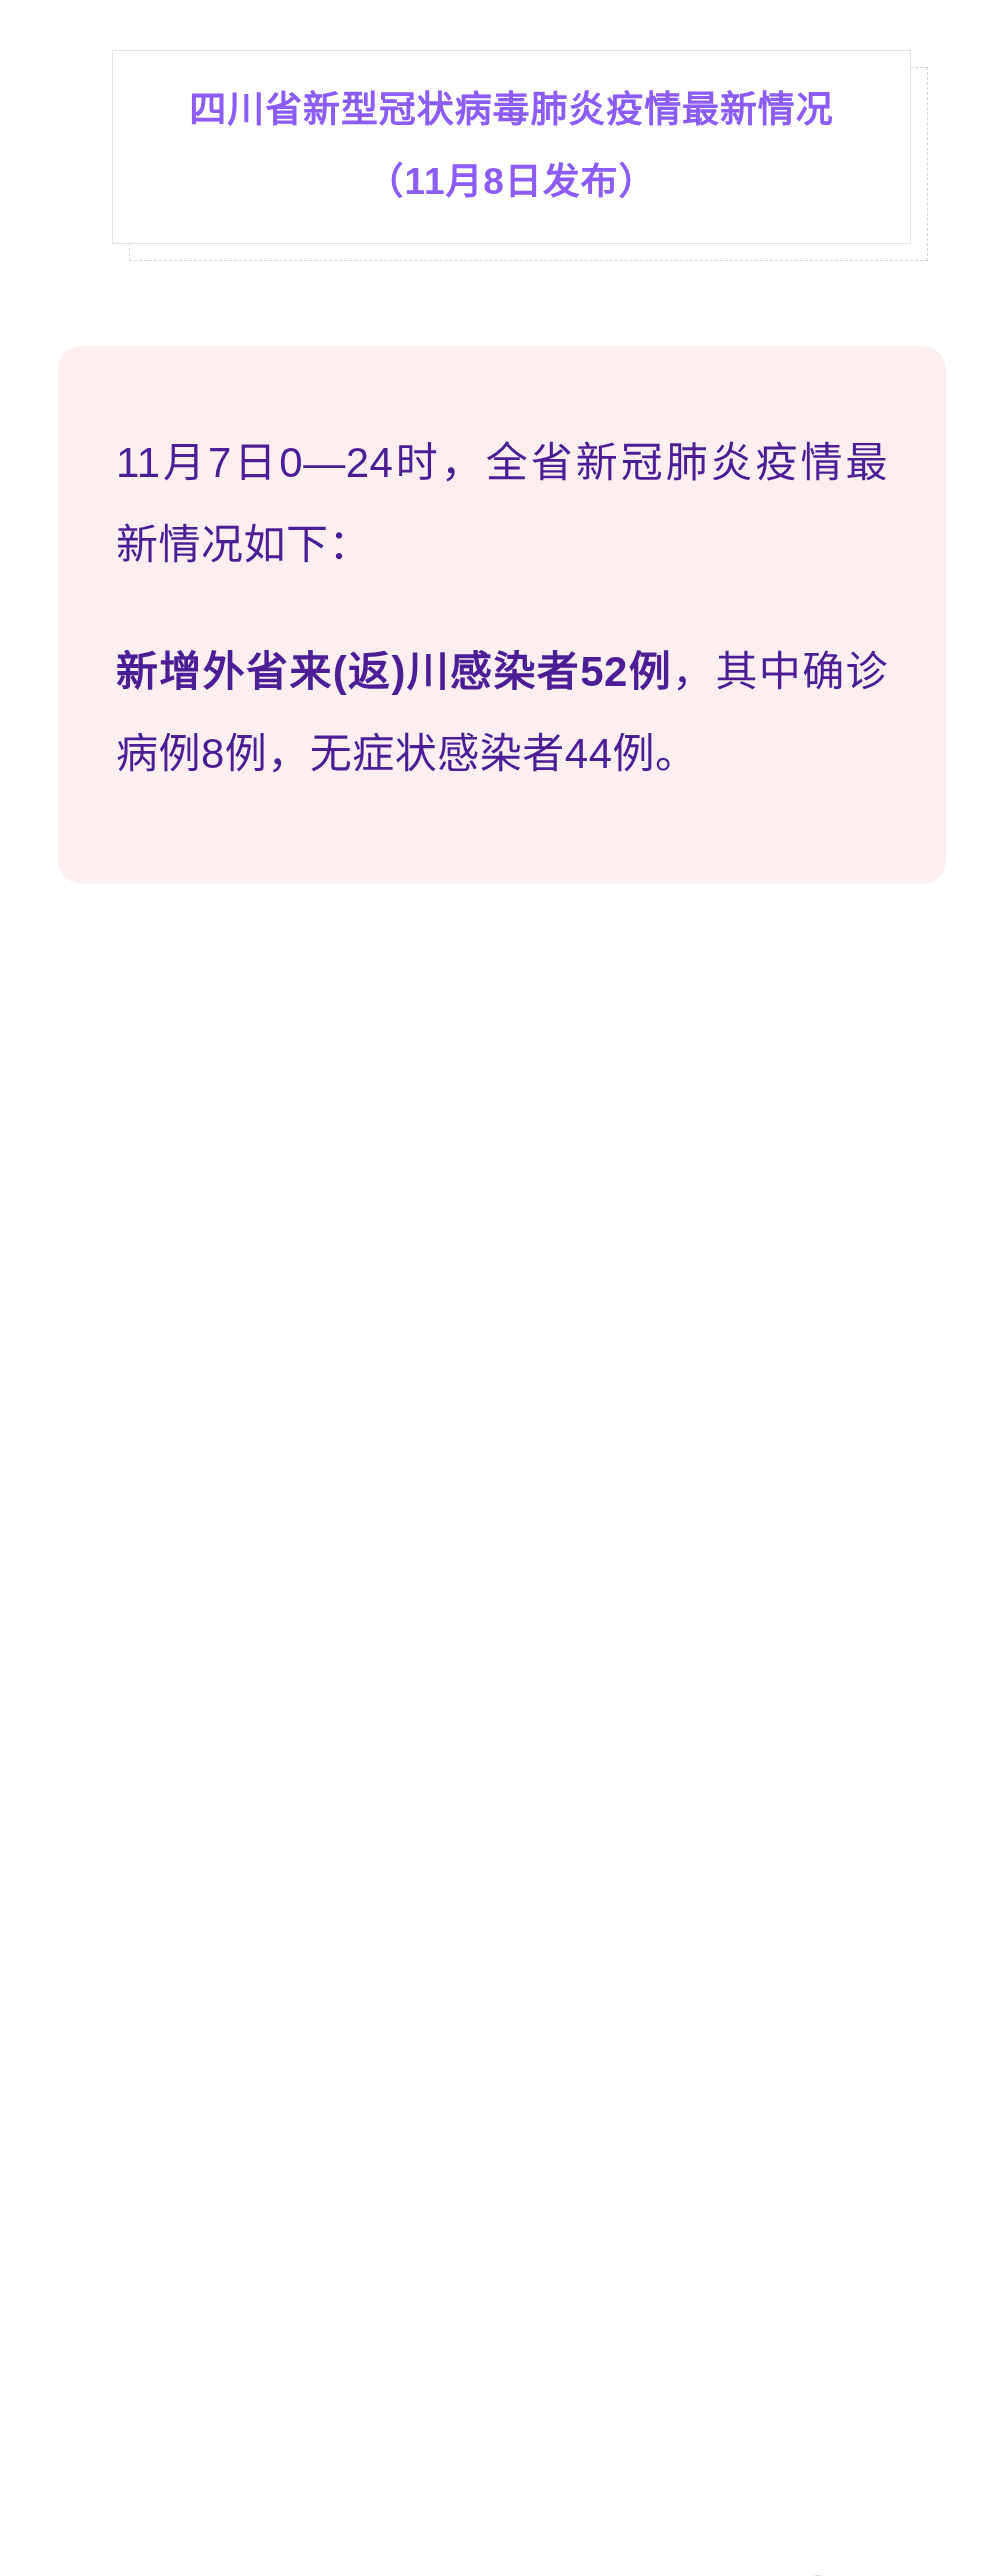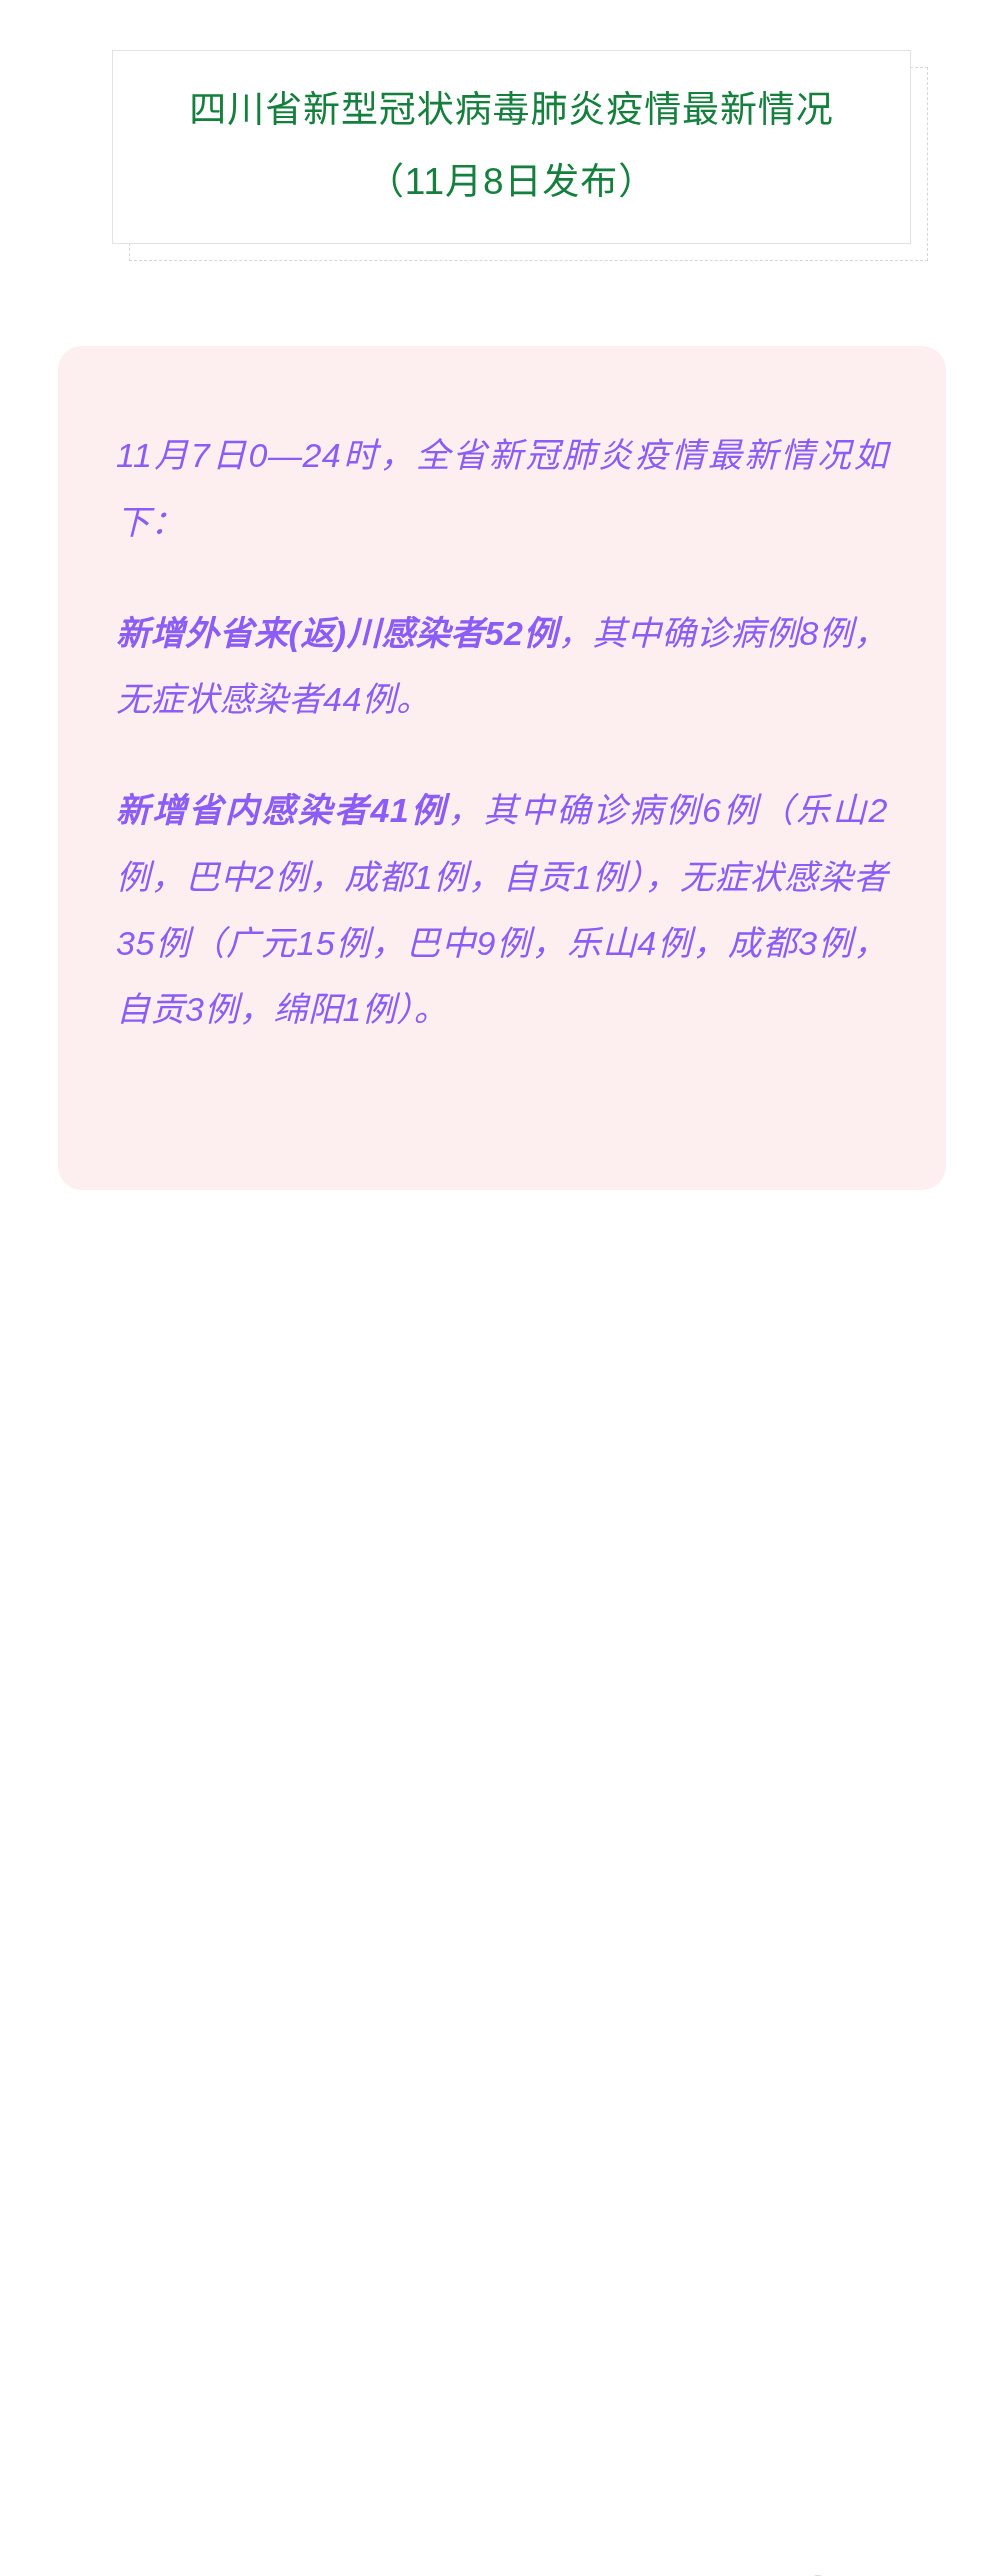--- a/index.html
+++ b/index.html
@@ -40,48 +40,47 @@
   }
   .title-box {
     position: relative;
     border: 1.9px solid #e2e2e2;
     background: #ffffff;
     padding: 32px 24px 35px 24px;
     text-align: center;
     box-sizing: border-box;
   }
   .title-line {
-    color: #15803d;
-    font-weight: normal;
+    color: #8b5cf6;
+    font-weight: bold;
     font-size: 37px;
     line-height: 1.45;
     letter-spacing: 0.9px;
     white-space: nowrap;
   }
   .title-line.second {
     margin-top: 18px;
   }
 
   
   .body-card {
     margin: 102px 58px 0 58px;
     background: #fdeff0;
     border-radius: 24px;
     padding: 76px 58px 89px 58px;
     box-sizing: border-box;
   }
 
   .para {
-    color: #8b5cf6;
-    font-size: 34px;
+    color: #4c1d95;
+    font-size: 42px;
     line-height: 1.95;
     letter-spacing: 0.5px;
     text-align: justify;
     margin: 0 0 45px 0;
-    font-style: italic;
   }
   .para:last-child {
     margin-bottom: 0;
   }
   .para.gap-lg {
     margin-bottom: 58px;
   }
   .b {
     font-weight: bold;
   }
@@ -127,21 +126,20 @@
     <div class="title-box">
       <div class="title-line">四川省新型冠状病毒肺炎疫情最新情况</div>
       <div class="title-line second">（11月8日发布）</div>
     </div>
   </div>
 
   <div class="body-card">
     <div id="paragraphs">
         <div class="para"><span>11月7日0—24时，全省新冠肺炎疫情最新情况如下：</span></div>
         <div class="para"><span class="b">新增外省来(返)川感染者52例</span><span>，其中确诊病例8例，无症状感染者44例。</span></div>
-        <div class="para gap-lg"><span class="b">新增省内感染者41例</span><span>，其中确诊病例6例（乐山2例，巴中2例，成都1例，自贡1例），无症状感染者35例（广元15例，巴中9例，乐山4例，成都3例，自贡3例，绵阳1例）。</span></div>
       </div>
   </div>
 
   <div class="watermark">
     <span class="wb-logo"></span>
     <span>健康四川官微</span>
   </div>
 
 </div>
 

